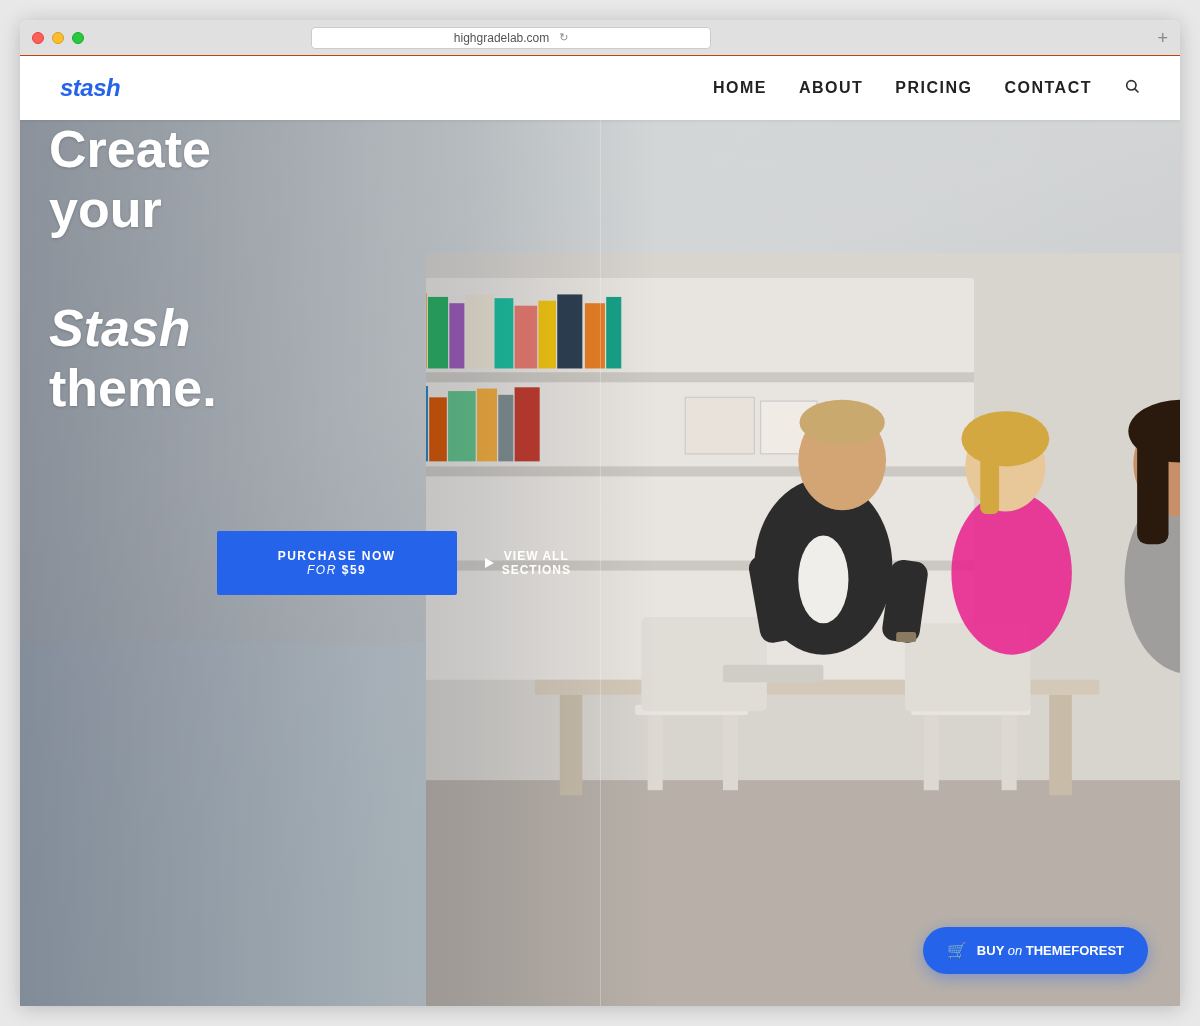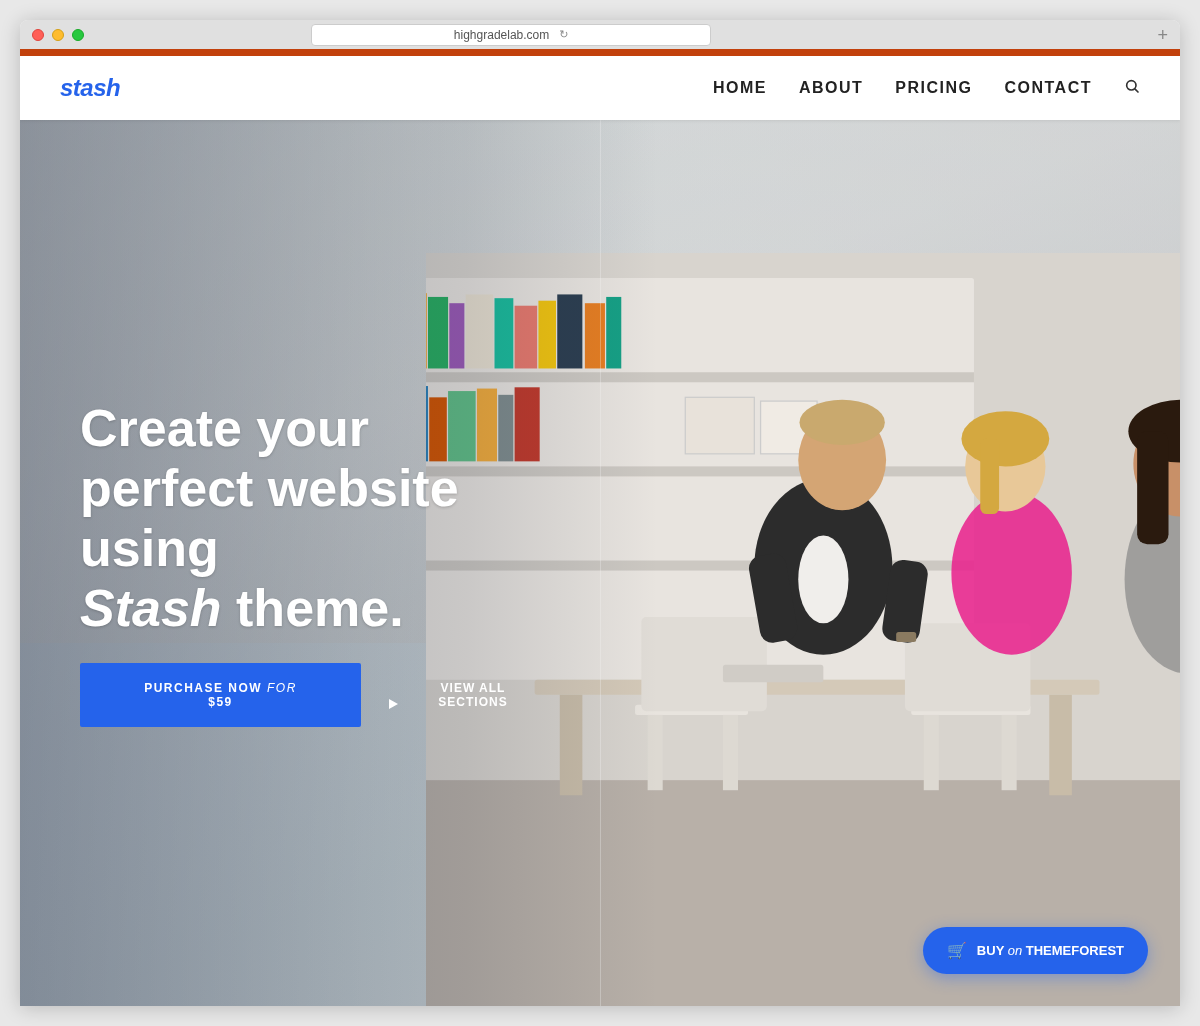--- a/index.html
+++ b/index.html
@@ -22,21 +22,21 @@
       overflow: hidden;
     }
 
     .browser-titlebar {
       background: #e0e0e0;
       height: 36px;
       display: flex;
       align-items: center;
       padding: 0 12px;
       gap: 8px;
-      border-bottom: 7px solid #c2410c;
+      border-bottom: 1px solid #c2410c;
     }
 
     .traffic-light {
       width: 12px;
       height: 12px;
       border-radius: 50%;
       cursor: pointer;
     }
     .traffic-light.close { background: #ff5f57; border: 1px solid #e0443e; }
     .traffic-light.minimize { background: #febc2e; border: 1px solid #d4a017; }
@@ -198,21 +198,20 @@
     }
 
     
     .hero-content {
       position: absolute;
       top: 64px;
       left: 0;
       bottom: 0;
       width: 580px;
       display: flex;
-      flex-direction: column;
       justify-content: center;
       padding: 0 60px;
     }
 
     .hero-title {
       font-size: 52px;
       font-weight: 800;
       color: white;
       line-height: 1.15;
       margin-bottom: 24px;
@@ -253,21 +252,21 @@
       text-align: center;
     }
 
     .btn-purchase em {
       font-style: italic;
       font-weight: 400;
     }
 
     .btn-view-sections {
       display: flex;
-      align-items: flex-end;
+      align-items: center;
       gap: 8px;
       color: white;
       font-size: 12px;
       font-weight: 600;
       letter-spacing: 1px;
       text-transform: uppercase;
       cursor: pointer;
       background: none;
       border: none;
     }
@@ -450,21 +449,21 @@
             <circle cx="11" cy="11" r="7"></circle>
             <line x1="21" y1="21" x2="16.65" y2="16.65"></line>
           </svg>
         </span>
       </div>
     </nav>
 
     <div class="hero-content">
       <h1 class="hero-title">
         <span>Create your</span><br>
-        <span>perfect website using</span><br>
+        <br>
         <em>Stash</em><span> theme.</span>
       </h1>
       <div class="hero-actions">
         <button class="btn-purchase">
           <span>PURCHASE NOW </span><em>for</em><span> $59</span>
         </button>
         <button class="btn-view-sections">
           <span class="play-triangle"></span>
           <span>VIEW ALL SECTIONS</span>
         </button>

